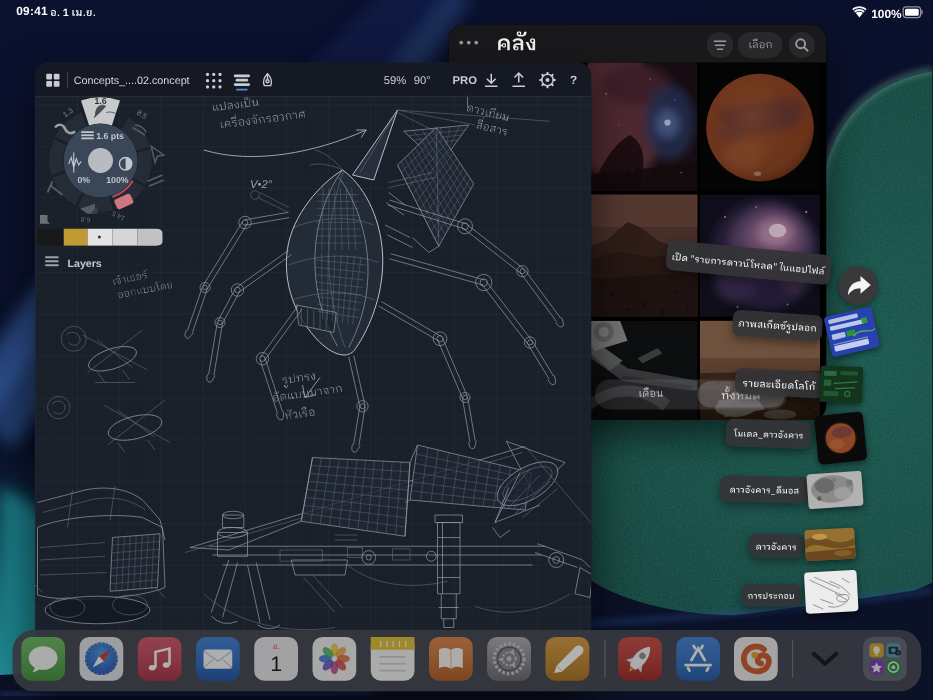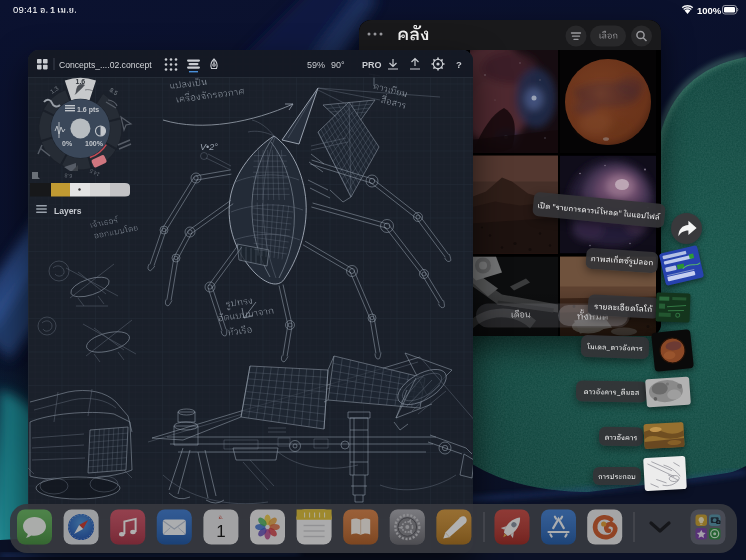--- a/index.html
+++ b/index.html
@@ -778,21 +778,21 @@
             <circle cx="24.2" cy="24.2" r="4" fill="none" stroke="#ccecd2" stroke-width="1.3"></circle>
             <circle cx="24.2" cy="24.2" r="1.5" fill="#ccecd2"></circle>
           </g>
         </g>
 <rect x="483.5" y="512" width="1" height="30" fill="#ffffff" fill-opacity="0.16"></rect>
 <rect x="633.5" y="512" width="1" height="30" fill="#ffffff" fill-opacity="0.16"></rect>
 <path d="M651,523 L660,531 L669,523" stroke="#15161a" stroke-width="3.2" fill="none" stroke-linecap="round" stroke-linejoin="round"></path>
 </svg>
 </div>
 
-<div style="position:absolute;left:13px;top:4px;color:#fefefe;font-weight:normal;font-size:9.5px;letter-spacing:0.2px">09:41</div>
+<div style="position:absolute;left:13px;top:4px;color:#fefefe;font-weight:bold;font-size:9.5px;letter-spacing:0.2px">09:41</div>
 <svg width="60" height="14" viewBox="0 0 60 14" style="position:absolute;left:39px;top:4px">
       <path transform="translate(0,2) scale(0.95)" d="M37.8 6.0 37.8 7.1 38.6 7.2 39.0 6.8 38.9 6.1 38.6 5.9Z M29.4 6.0 29.4 7.1 30.2 7.2 30.6 6.8 30.5 6.1 30.2 5.9Z M7.6 6.0 7.6 7.1 8.5 7.2 8.9 6.8 8.8 6.1 8.5 5.9Z M19.9 2.2 19.9 6.6 20.5 7.2 21.4 7.2 22.0 6.6 22.0 5.9 21.6 5.4 21.0 5.1 21.0 2.2Z M20.9 5.8 21.1 5.8 21.5 6.2 21.1 6.8 20.5 6.4Z M32.4 2.2 31.9 3.0 31.9 4.4 32.6 5.1 31.9 5.8 31.9 6.2 32.8 7.1 34.6 7.2 35.5 6.9 35.9 6.5 36.1 5.8 36.1 2.2 35.0 2.2 35.0 6.0 34.4 6.5 33.5 6.5 33.0 6.1 32.9 5.8 33.4 5.1 33.9 5.1 33.9 4.5 33.0 4.5 32.9 4.0 33.5 4.0 33.9 3.6 34.0 2.8 33.4 2.1Z M32.9 2.6 33.4 2.8 33.4 3.5 33.1 3.6 32.6 3.4 32.6 2.9Z M23.2 2.2 22.9 2.8 22.9 3.5 23.2 4.0 23.9 4.2 24.0 5.1 23.2 5.4 22.9 5.8 22.9 6.8 23.5 7.2 24.2 7.2 24.9 6.8 25.0 6.4 26.5 7.1 27.6 7.1 27.6 2.2 26.6 2.2 26.5 6.2 25.0 5.5 24.9 2.6 24.2 2.1Z M23.6 5.8 24.0 5.8 24.4 6.1 24.0 6.8 23.6 6.8 23.4 6.5 23.4 6.0Z M23.8 2.6 24.4 3.0 24.0 3.6 23.4 3.2Z M1.5 2.9 1.4 3.1 2.1 3.6 2.4 3.2 3.1 2.9 4.2 3.0 4.8 3.4 5.0 4.1 5.0 5.9 4.5 6.5 3.4 6.5 3.0 5.8 3.6 5.6 4.0 5.1 4.0 4.4 3.6 3.9 2.6 3.8 2.0 4.2 1.9 6.2 2.5 7.0 3.2 7.2 4.6 7.2 5.4 7.0 5.9 6.5 6.0 3.6 5.8 3.0 5.1 2.4 4.4 2.1 3.0 2.1Z M2.9 4.2 3.5 4.6 3.1 5.2 2.5 4.9Z M13.5 1.0 12.0 2.9 12.6 3.4 14.0 1.8 14.0 6.4 12.4 6.4 12.4 7.1 16.6 7.1 16.6 6.4 15.2 6.2 15.2 1.0Z" fill="#fefefe"></path>
     </svg>
 <svg width="60" height="14" viewBox="0 0 60 14" style="position:absolute;left:680px;top:3px">
  <g fill="#fff">
   <path d="M7.5,11 L4.6,7.4 C5.4,6.7 6.5,6.3 7.5,6.3 C8.5,6.3 9.6,6.7 10.4,7.4 Z"></path>
   <path d="M3.2,5.9 C4.4,4.8 5.9,4.2 7.5,4.2 C9.1,4.2 10.6,4.8 11.8,5.9 L10.9,7 C10,6.2 8.8,5.7 7.5,5.7 C6.2,5.7 5,6.2 4.1,7 Z" opacity="0.95"></path>
   <path d="M1.8,4.2 C3.3,2.8 5.3,2 7.5,2 C9.7,2 11.7,2.8 13.2,4.2 L12.3,5.3 C11,4.1 9.3,3.4 7.5,3.4 C5.7,3.4 4,4.1 2.7,5.3 Z" opacity="0.95"></path>
  </g>
  <text x="17" y="11" font-family="Liberation Sans, sans-serif" font-size="9.5" font-weight="bold" fill="#fff">100%</text>

